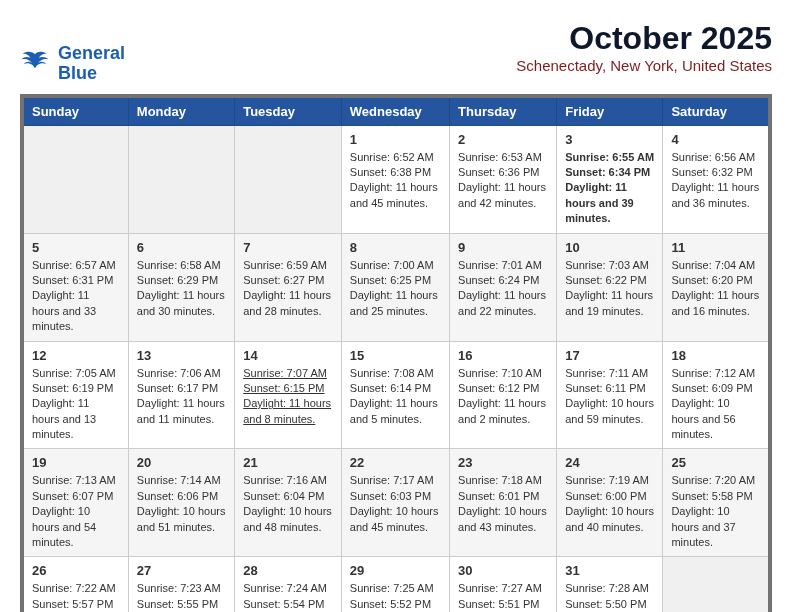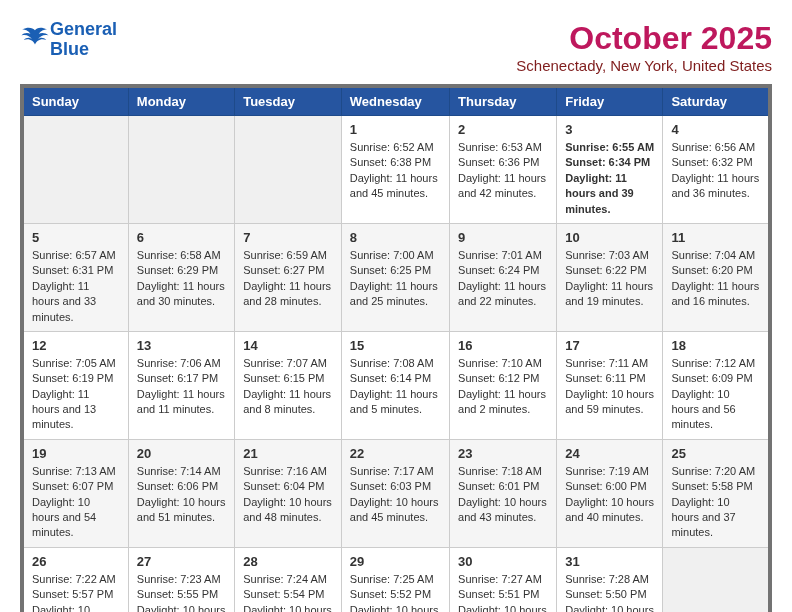--- a/index.html
+++ b/index.html
@@ -12,42 +12,43 @@
     }
     .header {
       display: flex;
       justify-content: space-between;
       align-items: flex-start;
       margin-bottom: 10px;
     }
     .logo {
       display: flex;
       align-items: center;
-      gap: 0;
+      gap: 8px;
+      margin-top: 24px;
     }
     .logo-text {
       font-size: 18px;
       font-weight: bold;
       color: #333;
       line-height: 1.1;
     }
     .logo-text span {
       color: #1a5fb4;
     }
     .logo-bird {
       width: 30px;
       height: 28px;
     }
     .title-block {
       text-align: right;
     }
     .month-title {
       font-size: 32px;
       font-weight: bold;
-      color: #be185d;
+      color: #0f172a;
     }
     .location {
       font-size: 15px;
       color: #7f1d1d;
     }
     .calendar {
       width: 100%;
       border-collapse: collapse;
       border: 4px solid #737373;
     }
@@ -198,21 +199,21 @@
 Daylight: 11 hours and 13 minutes.</div>
         </td>
         <td>
           <span class="day-num">13</span>
           <div class="cell-content" style="white-space: pre-line;">Sunrise: 7:06 AM
 Sunset: 6:17 PM
 Daylight: 11 hours and 11 minutes.</div>
         </td>
         <td>
           <span class="day-num">14</span>
-          <div class="cell-content" style="white-space: pre-line;">Sunrise: 7:07 AM
+          <div class="cell-content" style="white-space: pre-line; text-decoration: underline;">Sunrise: 7:07 AM
 Sunset: 6:15 PM
 Daylight: 11 hours and 8 minutes.</div>
         </td>
         <td>
           <span class="day-num">15</span>
           <div class="cell-content" style="white-space: pre-line;">Sunrise: 7:08 AM
 Sunset: 6:14 PM
 Daylight: 11 hours and 5 minutes.</div>
         </td>
         <td>

